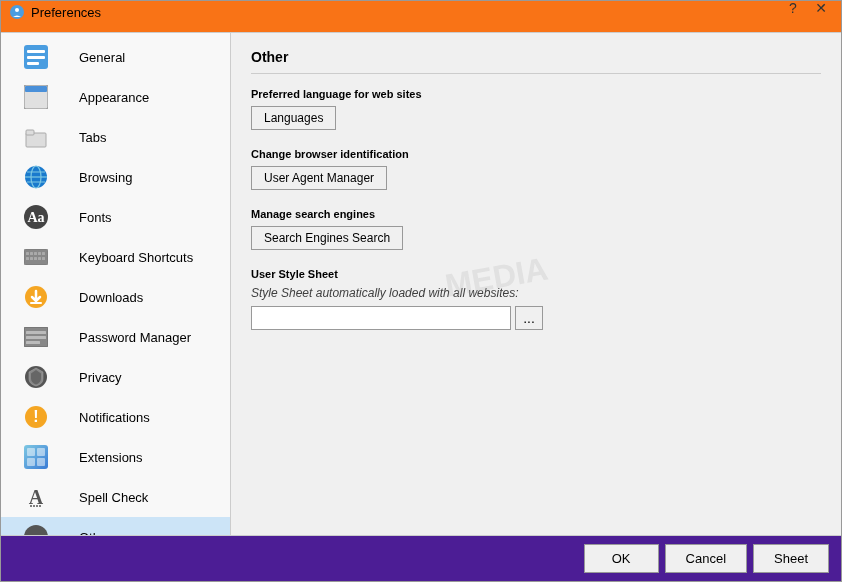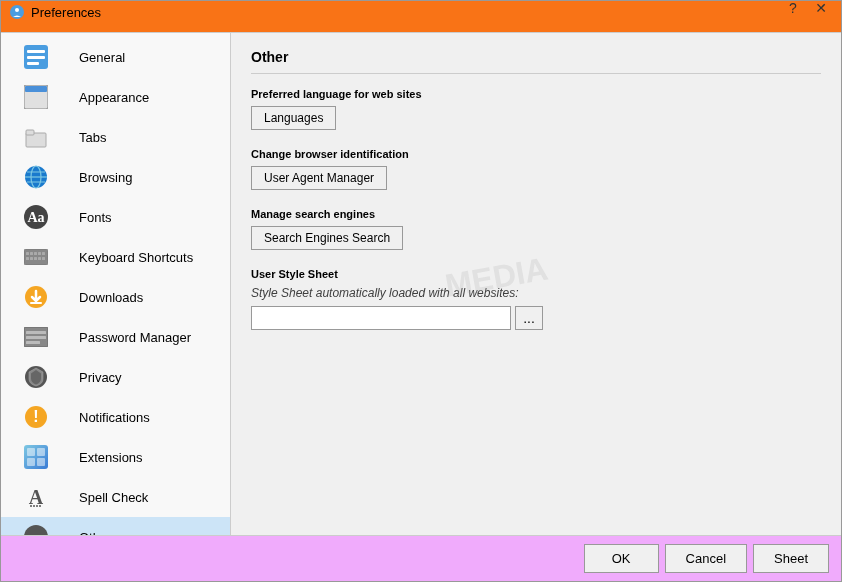--- a/index.html
+++ b/index.html
@@ -150,21 +150,21 @@
       display: flex;
       align-items: center;
       justify-content: center;
     }
     .footer {
       display: flex;
       justify-content: flex-end;
       padding: 8px 12px;
       gap: 6px;
       border-top: 1px solid #ccc;
-      background: #f0abfc;
+      background: #4c1d95;
     }
     .footer-btn {
       padding: 6px 20px;
       font-size: 13px;
       background: #f0f0f0;
       border: 1px solid #999;
       cursor: pointer;
       min-width: 75px;
     }
     .footer-btn.ok { min-width: 75px; }

